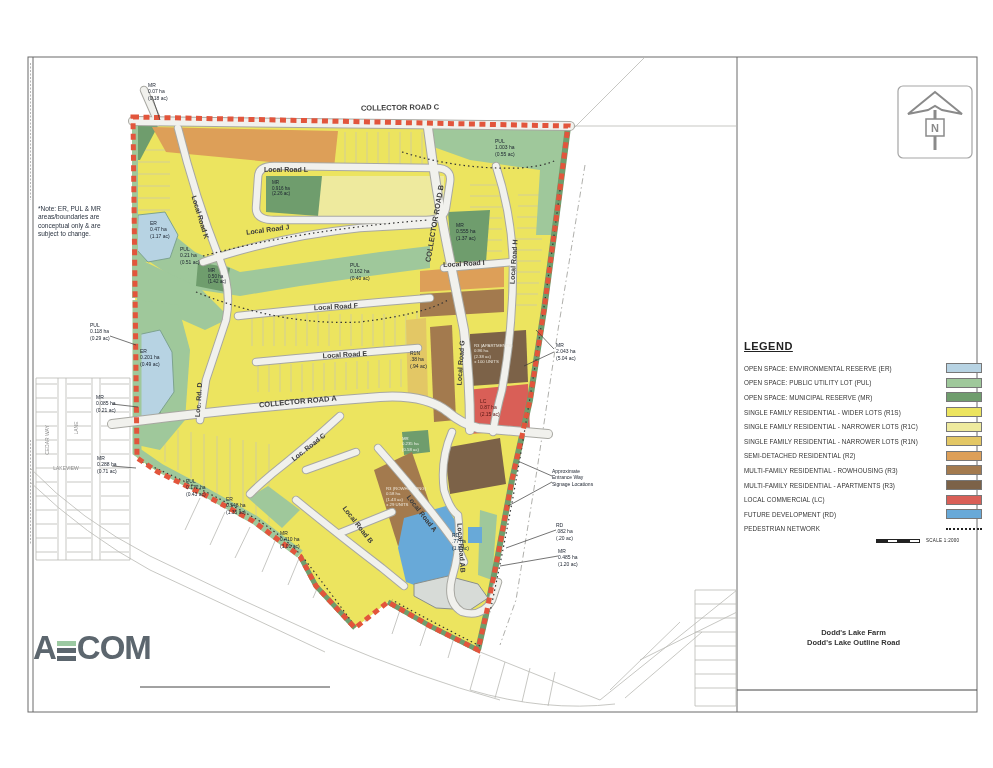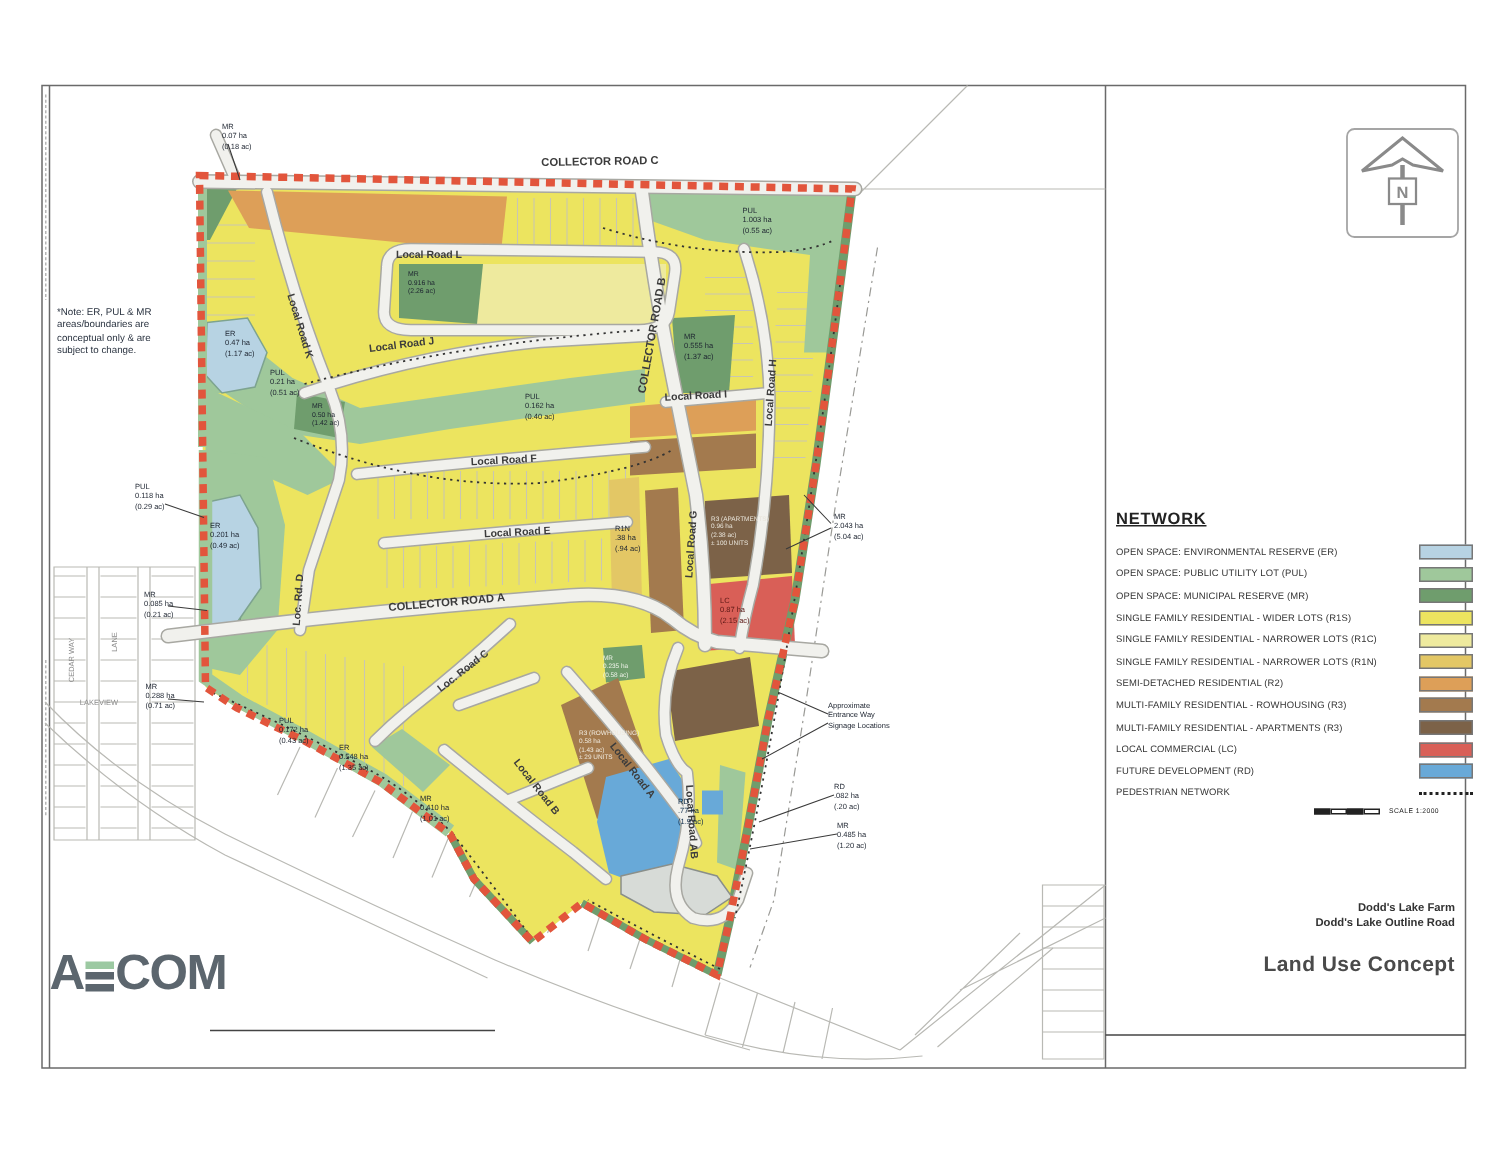--- a/index.html
+++ b/index.html
@@ -15,21 +15,21 @@
   .lrow{display:flex;align-items:center;justify-content:space-between;height:14.6px;}
   .llab{font-size:6.3px;color:#333;letter-spacing:.1px;}
   .lsw{width:36px;height:10px;border:1px solid #777;box-sizing:border-box;flex:0 0 auto;}
   .lsw.dots{border:none;height:3px;border-bottom:2px dotted #222;background:none!important;}
   
   .scalebar{position:absolute;left:876px;top:538px;display:flex;align-items:center;z-index:6;}
   .sb-seg{width:11px;height:4px;border:1px solid #222;box-sizing:border-box;}
   .sb-seg.b{background:#222;} .sb-seg.w{background:#fff;}
   .sb-label{font-size:4.5px;color:#222;margin-left:6px;letter-spacing:.3px;}
   
-  .titleblock{position:absolute;left:737px;top:600px;width:233px;text-align:right;z-index:6;}
+  .titleblock{position:absolute;left:737px;top:628px;width:233px;text-align:center;z-index:6;}
   .tb-proj{font-size:7.5px;font-weight:bold;color:#333;line-height:1.35;}
   .tb-title{font-size:14px;font-weight:bold;color:#4a4a4a;margin-top:14px;letter-spacing:.3px;}
   
   .aecom{position:absolute;left:33px;top:634px;display:flex;align-items:flex-end;z-index:6;}
   .aecom .ltr{font-size:33px;font-weight:800;color:#5c666e;line-height:.85;letter-spacing:-1px;}
   .ebars{display:inline-flex;flex-direction:column;justify-content:flex-end;width:19px;height:25px;margin:0 1px;}
   .ebars i{display:block;height:5px;margin:1.2px 0;}
   .ebars i:nth-child(1){background:#9cc9a2;}
   .ebars i:nth-child(2){background:#5c666e;}
   .ebars i:nth-child(3){background:#5c666e;}
@@ -295,21 +295,21 @@
 0.235 ha
 (0.58 ac)</div>
 <div class="al" style="left:556px;top:522px;">RD
 .082 ha
 (.20 ac)</div>
 <div class="al" style="left:558px;top:548px;">MR
 0.485 ha
 (1.20 ac)</div>
 
 <div class="legend">
-  <h2>NETWORK</h2>
+  <h2>LEGEND</h2>
   <div class="lrow">
         <span class="llab">OPEN SPACE: ENVIRONMENTAL RESERVE (ER)</span>
         <span class="lsw" style="background-color: rgb(183, 211, 227);"></span>
       </div>
   <div class="lrow">
         <span class="llab">OPEN SPACE: PUBLIC UTILITY LOT (PUL)</span>
         <span class="lsw" style="background-color: rgb(159, 200, 155);"></span>
       </div>
   <div class="lrow">
         <span class="llab">OPEN SPACE: MUNICIPAL RESERVE (MR)</span>
@@ -357,21 +357,20 @@
   <span class="sb-seg b"></span>
       <span class="sb-seg w"></span>
       <span class="sb-seg b"></span>
       <span class="sb-seg w"></span>
   <span class="sb-label">SCALE 1:2000</span>
 </div>
 
 <div class="titleblock">
   <div class="tb-proj">Dodd's Lake Farm</div>
   <div class="tb-proj">Dodd's Lake Outline Road</div>
-  <div class="tb-title">Land Use Concept</div>
 </div>
 
 <div class="aecom">
   <span class="ltr">A</span>
   <span class="ebars">
         <i></i>
         <i></i>
         <i></i>
       </span>
   <span class="ltr">COM</span>

